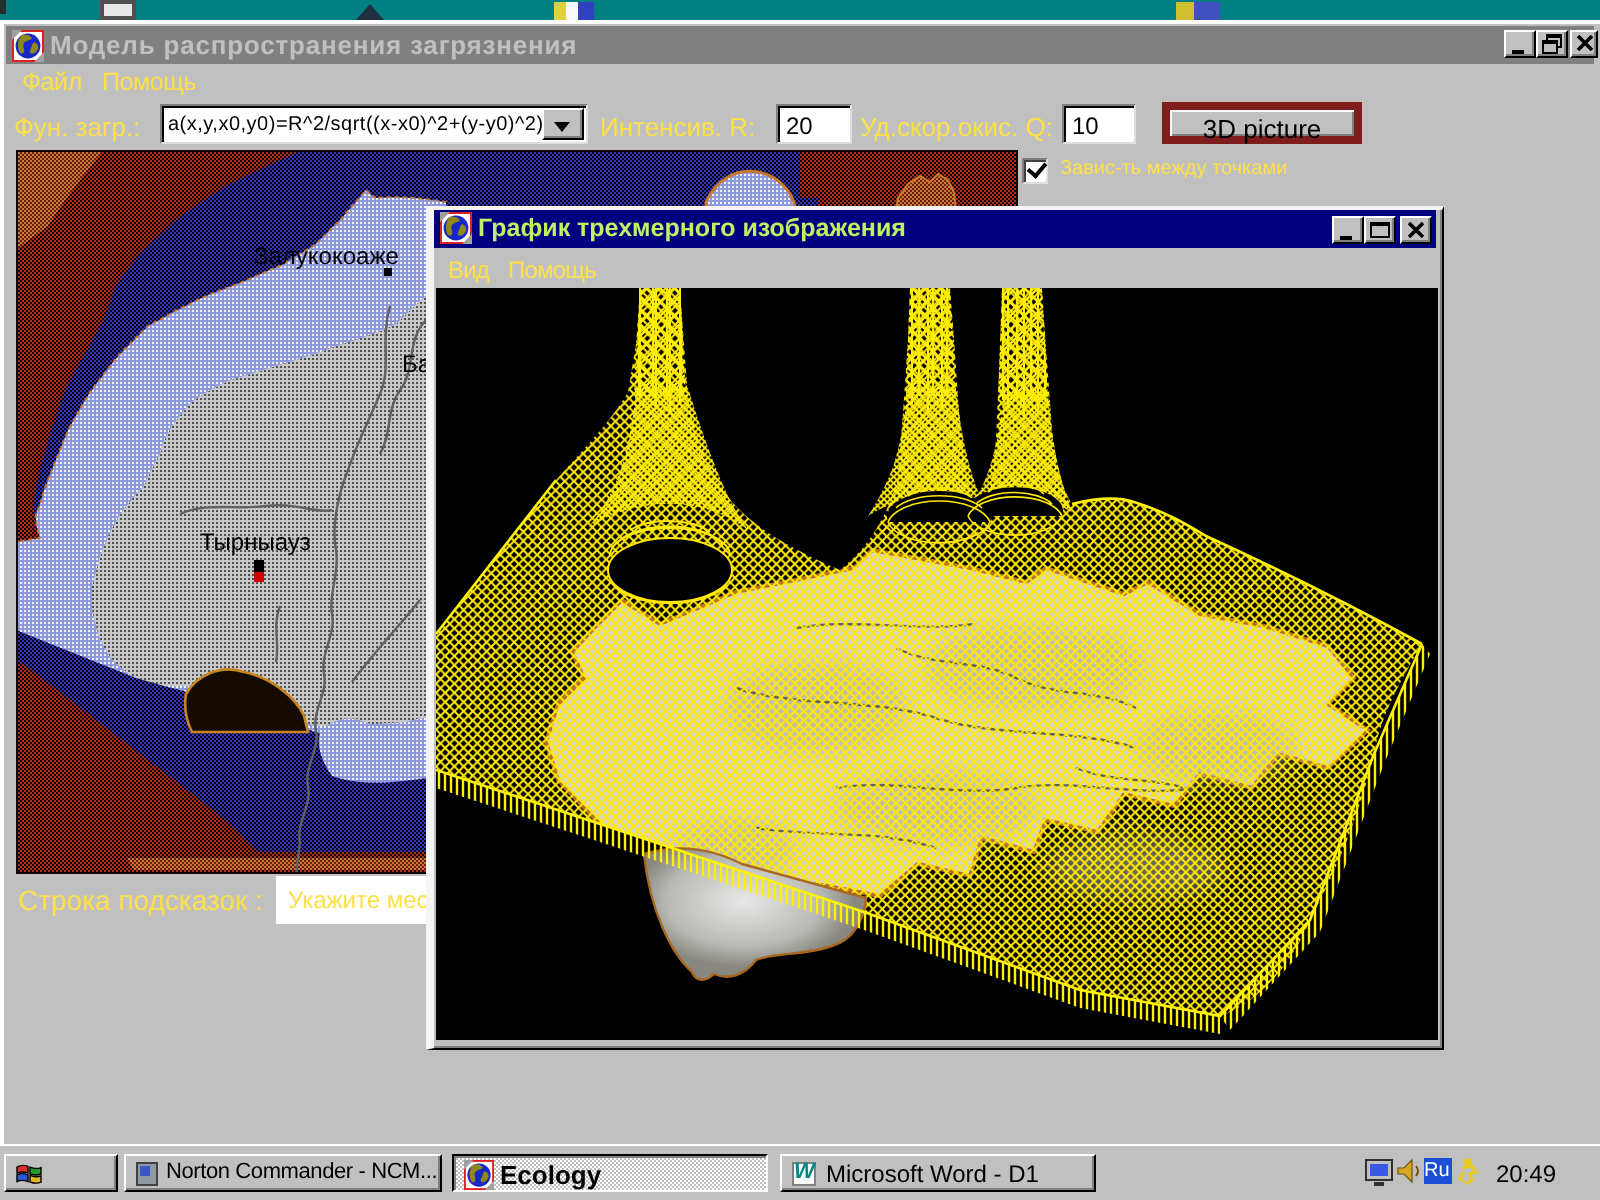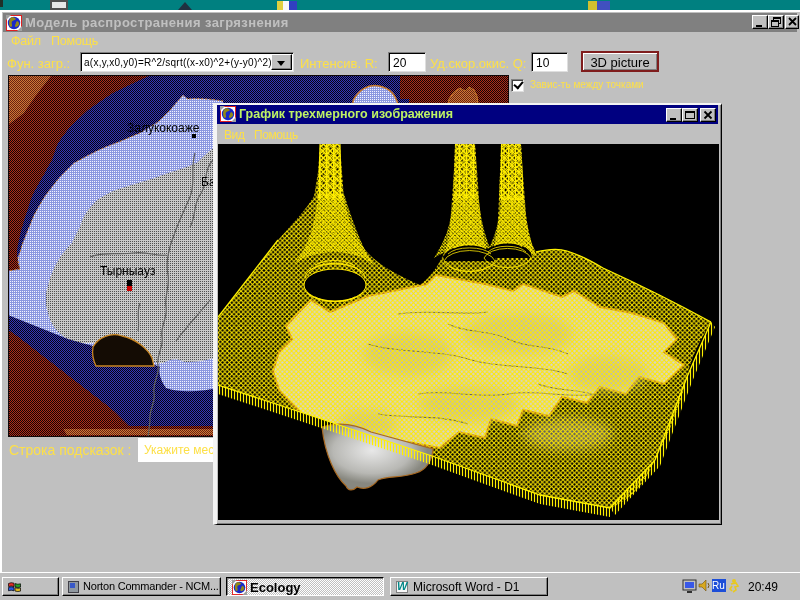--- a/index.html
+++ b/index.html
@@ -5,21 +5,21 @@
 html,body { width:800px; height:600px; overflow:hidden; background:#008080; font-family:"Liberation Sans", sans-serif; }
 .abs { position:absolute; }
 #root { position:relative; width:800px; height:600px; }
 .sysbtn { position:absolute; width:16px; height:14px; background:#c0c0c0; border-top:1px solid #fff; border-left:1px solid #fff; border-right:1px solid #000; border-bottom:1px solid #000; box-shadow:inset -1px -1px 0 #808080; }
 .lbl { position:absolute; font-size:13px; color:#fde047; white-space:nowrap; }
 .sunk { position:absolute; background:#fff; border-top:1px solid #808080; border-left:1px solid #808080; border-right:1px solid #dfdfdf; border-bottom:1px solid #dfdfdf; box-shadow:inset 1px 1px 0 #000; }
 .sunk .t { position:absolute; left:4px; top:3px; font-size:12px; color:#000; white-space:nowrap; }
 #combo .t { font-size:10px; top:4px; left:3px; letter-spacing:0.25px; }
 #cbtn { position:absolute; right:1px; top:1px; width:21px; height:16px; background:#c0c0c0; border-top:1px solid #fff; border-left:1px solid #fff; border-right:1px solid #000; border-bottom:1px solid #000; box-shadow:inset -1px -1px 0 #808080; }
 #cbtn:after { content:""; position:absolute; left:5px; top:6px; border:4px solid transparent; border-top:5px solid #000; }
-#btn3d { position:absolute; left:581px; top:51px; width:78px; height:21px; background:#c0c0c0; border:2px solid #7f1d1d; box-shadow:inset 1px 1px 0 #fff, inset -1px -1px 0 #808080; font-size:13px; text-align:center; line-height:19px; color:#000; }
+#btn3d { position:absolute; left:581px; top:51px; width:100px; height:21px; background:#c0c0c0; border:4px solid #7f1d1d; box-shadow:inset 1px 1px 0 #fff, inset -1px -1px 0 #808080; font-size:13px; text-align:center; line-height:19px; color:#000; }
 #chk { position:absolute; left:511px; top:79px; width:13px; height:13px; background:#fff; border-top:1px solid #808080; border-left:1px solid #808080; border-right:1px solid #dfdfdf; border-bottom:1px solid #dfdfdf; box-shadow:inset 1px 1px 0 #404040; }
 #chk:after { content:""; position:absolute; left:2px; top:1px; width:7px; height:4px; border-left:2px solid #000; border-bottom:2px solid #000; transform:rotate(-50deg); }
 #childwin { left:213px; top:103px; width:509px; height:422px; background:#c0c0c0; border-top:2px solid #f4f4f4; border-left:4px solid #f4f4f4; border-right:1px solid #000; border-bottom:1px solid #000; box-shadow:inset -1px -1px 0 #808080; }
 .tbtn { position:absolute; top:5px; height:19px; background:#c0c0c0; border-top:1px solid #fff; border-left:1px solid #fff; border-right:1px solid #000; border-bottom:1px solid #000; box-shadow:inset -1px -1px 0 #808080; font-size:12px; color:#000; }
 .tbtn.pressed { border-top:1px solid #000; border-left:1px solid #000; border-right:1px solid #fff; border-bottom:1px solid #fff; box-shadow:inset 1px 1px 0 #808080; background-image:repeating-conic-gradient(#fff 0 25%, #c0c0c0 0 50%); background-size:2px 2px; }
 .tbtn .tx { position:absolute; top:2px; white-space:nowrap; overflow:hidden; }
 </style></head>
 <body>
 <div id="root">
 

